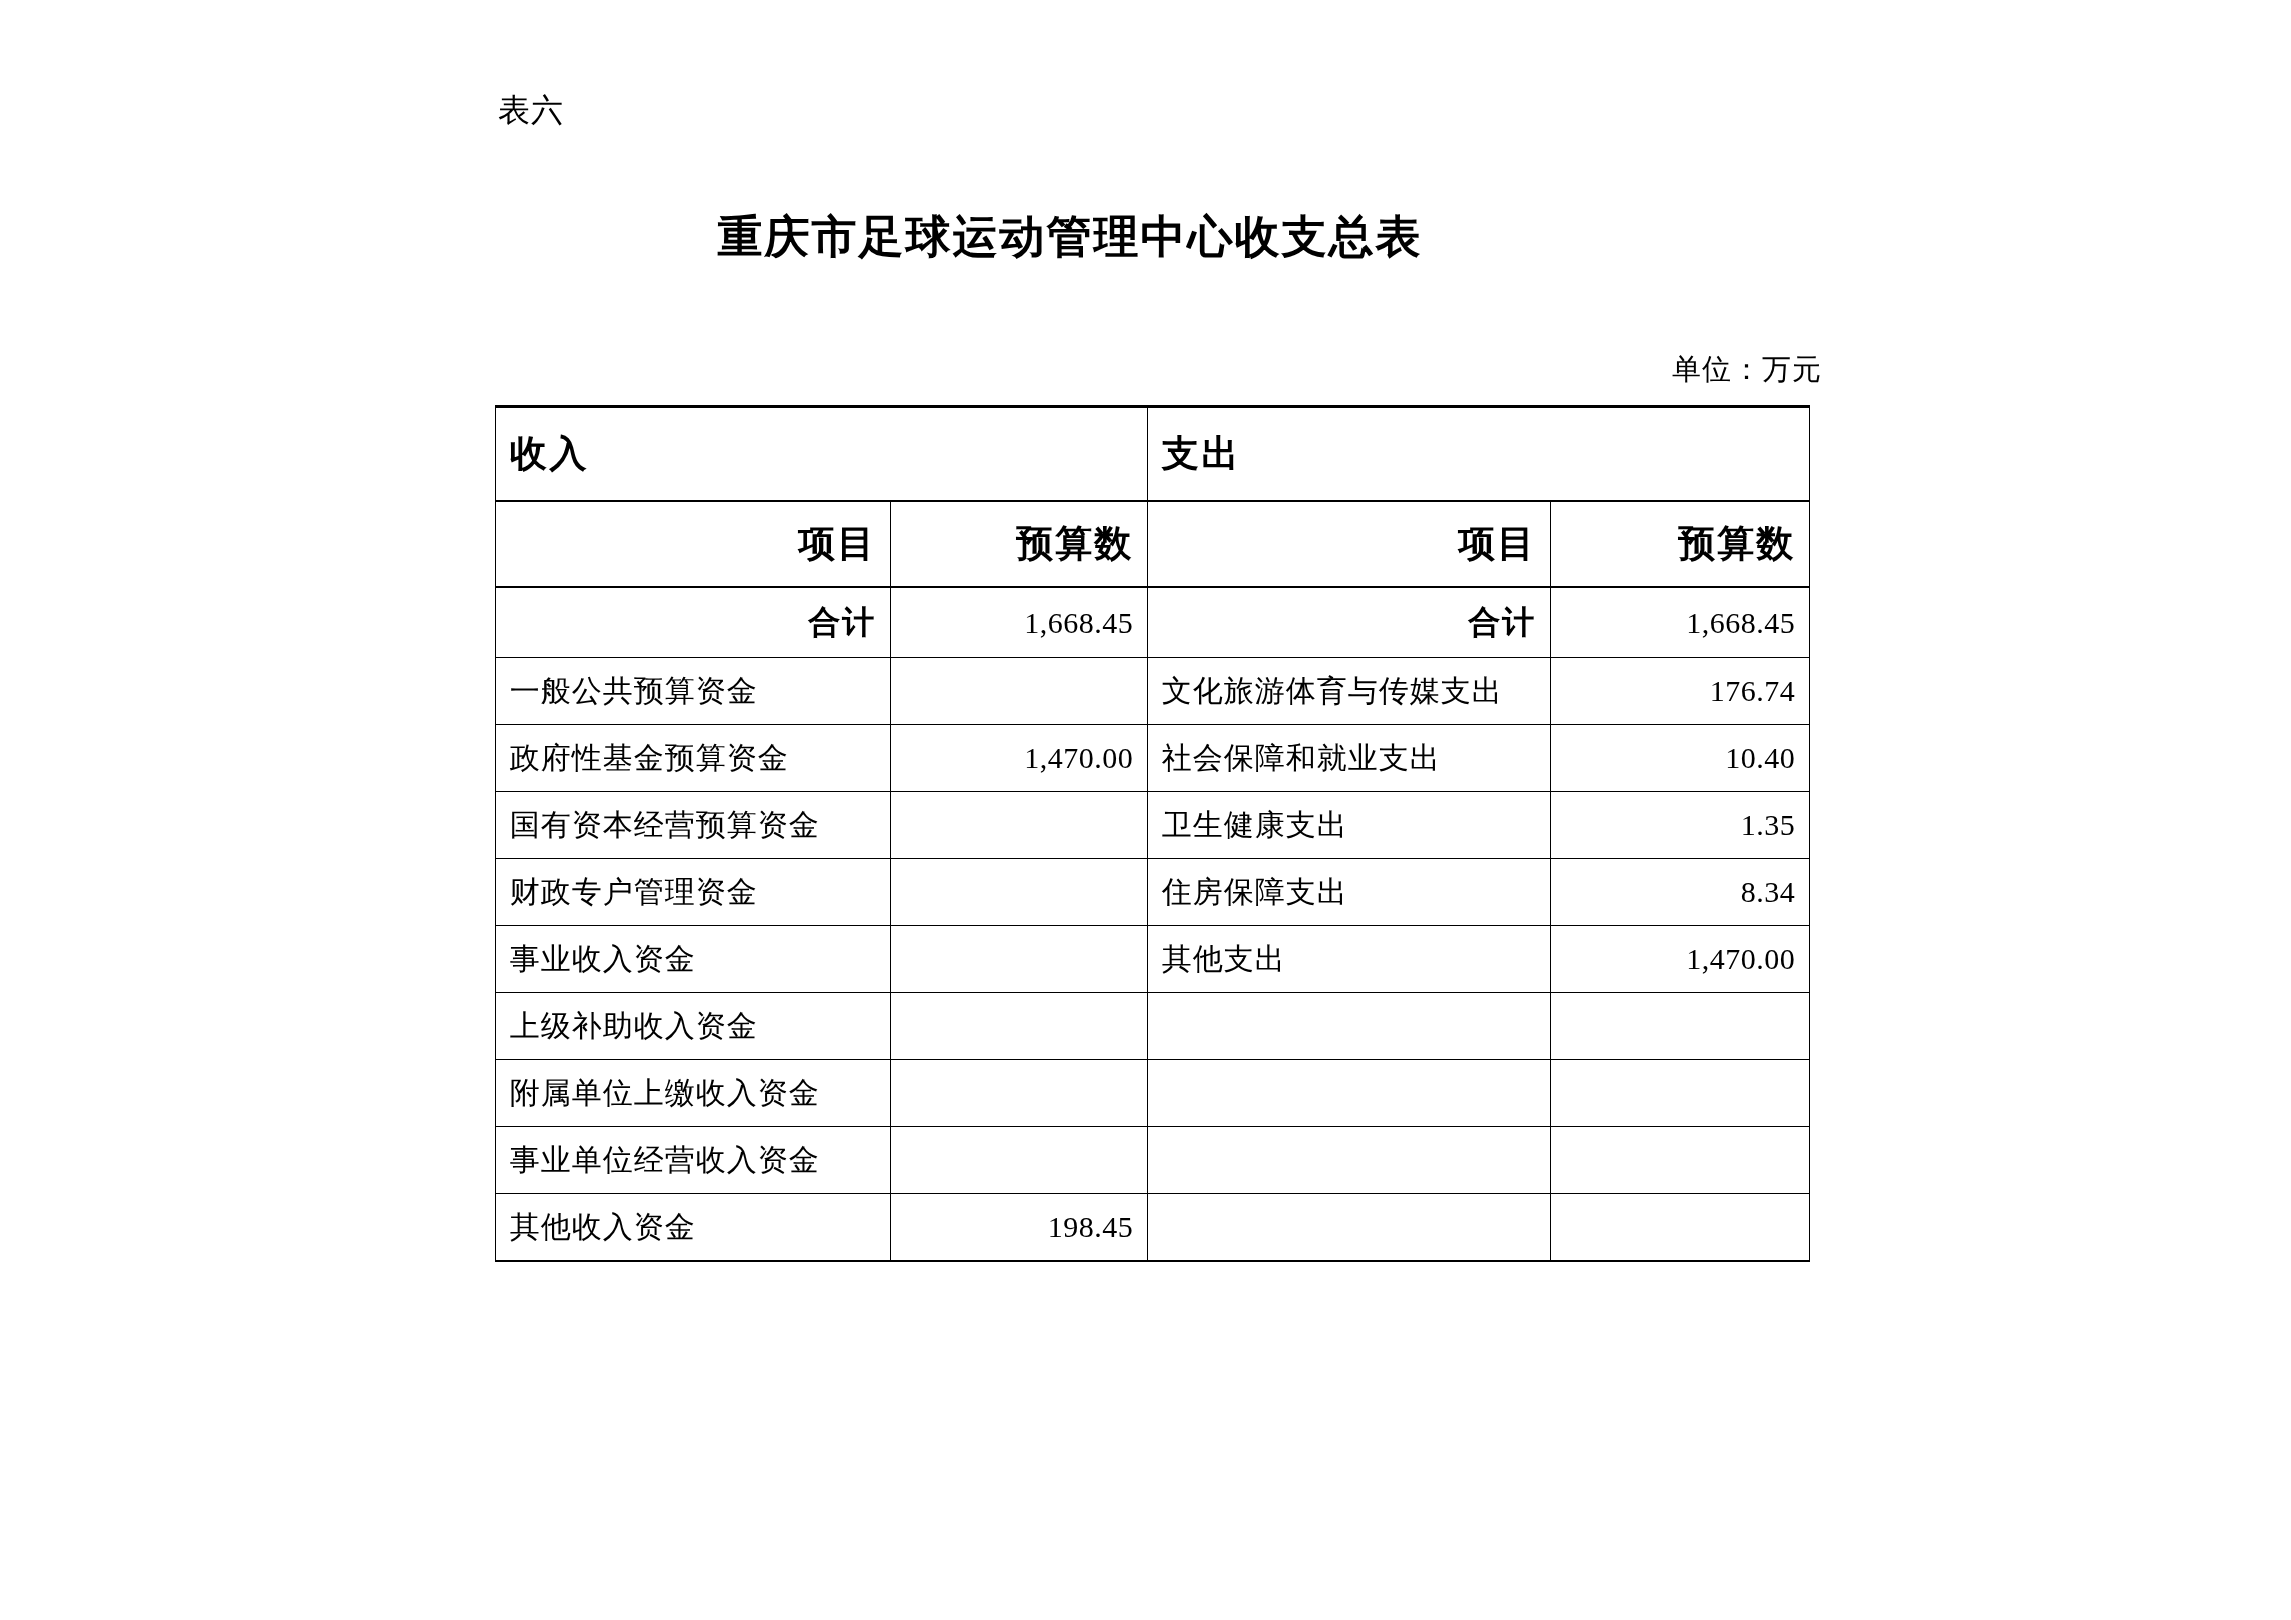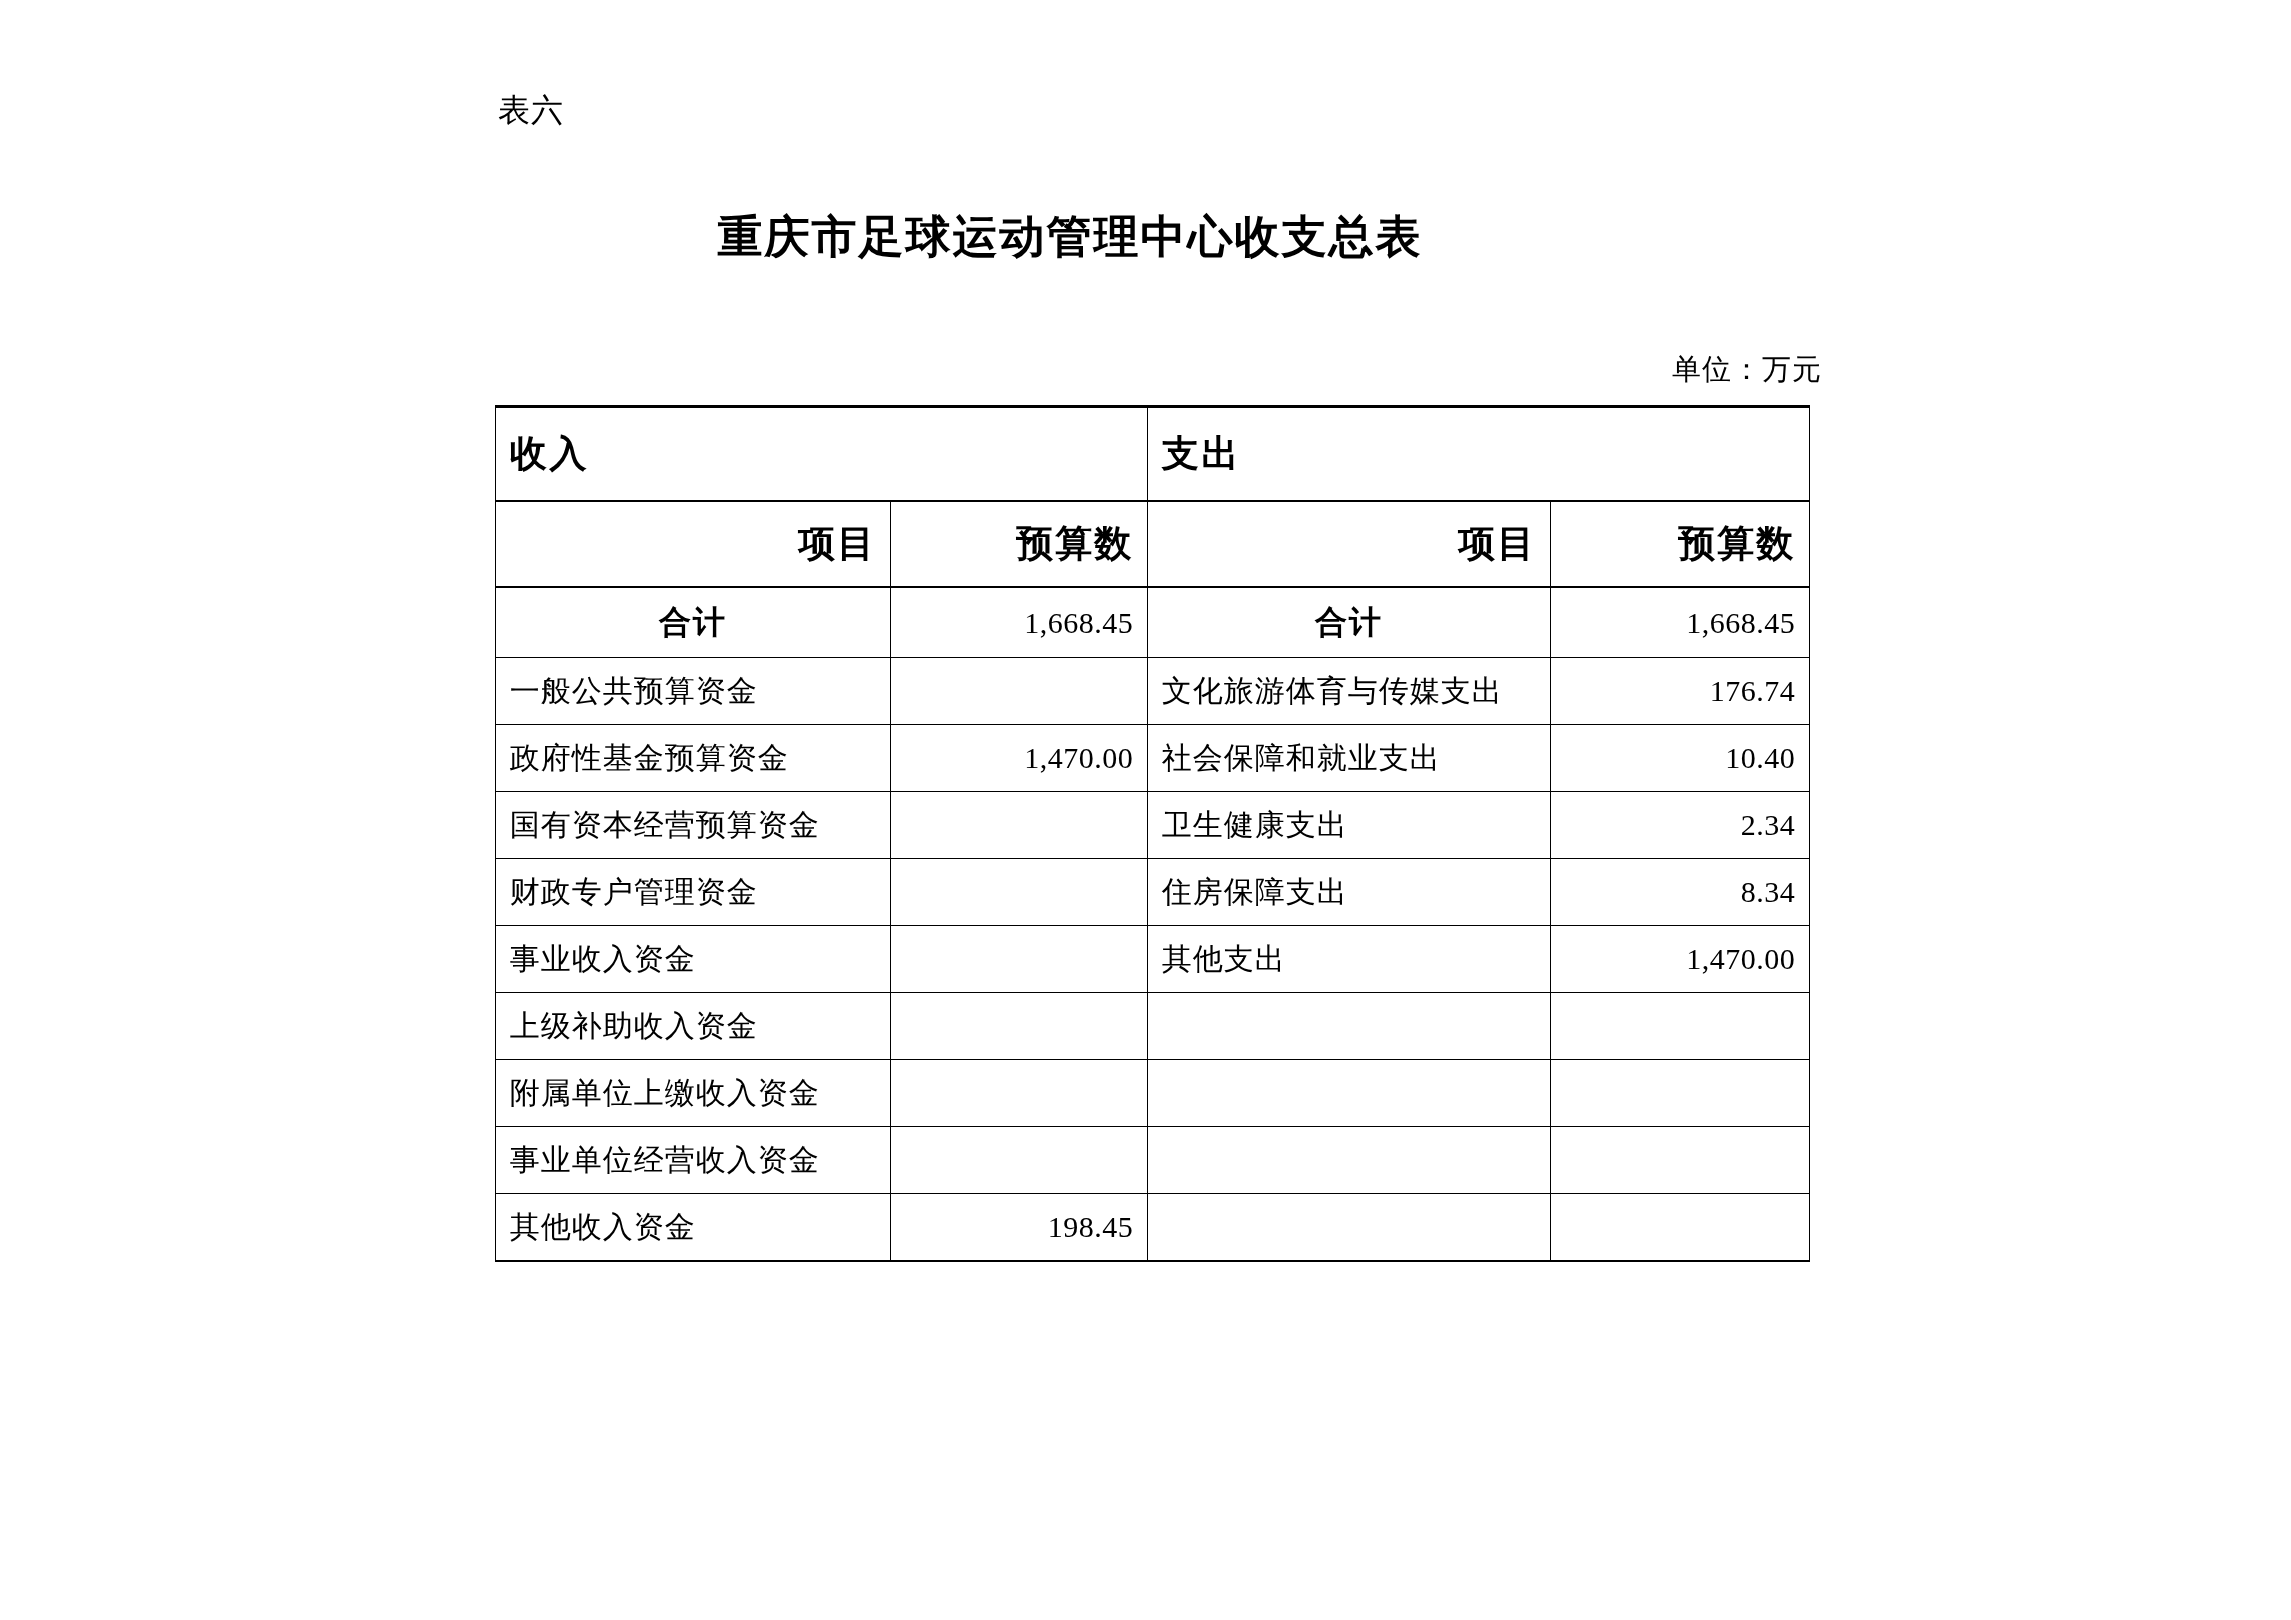--- a/index.html
+++ b/index.html
@@ -84,21 +84,21 @@
     font-size: 37px;
     font-weight: 700;
     letter-spacing: 2px;
     border-top-width: 2.9px;
   }
   tr.total-row td {
     height: 69px;
     border-top-width: 2.9px;
   }
   tr.total-row td.label {
-    text-align: center;
+    text-align: right;
     font-weight: 700;
     font-size: 32px;
     letter-spacing: 2px;
   }
   tr.data-row td { height: 66px; }
   td.label { text-align: left; letter-spacing: 1px; }
   td.num   { text-align: right; letter-spacing: 0.5px; }
   td.empty { text-align: left; }
   tr.last-row td { border-bottom-width: 2.9px; }
 </style>
@@ -153,21 +153,21 @@
           <td class="label">政府性基金预算资金</td>
           <td class="num">1,470.00</td>
           <td class="label">社会保障和就业支出</td>
           <td class="num">10.40</td>
         </tr>
 
         <tr class="data-row">
           <td class="label">国有资本经营预算资金</td>
           <td class="num"></td>
           <td class="label">卫生健康支出</td>
-          <td class="num">2.34</td>
+          <td class="num">1.35</td>
         </tr>
 
         <tr class="data-row">
           <td class="label">财政专户管理资金</td>
           <td class="num"></td>
           <td class="label">住房保障支出</td>
           <td class="num">8.34</td>
         </tr>
 
         <tr class="data-row">

